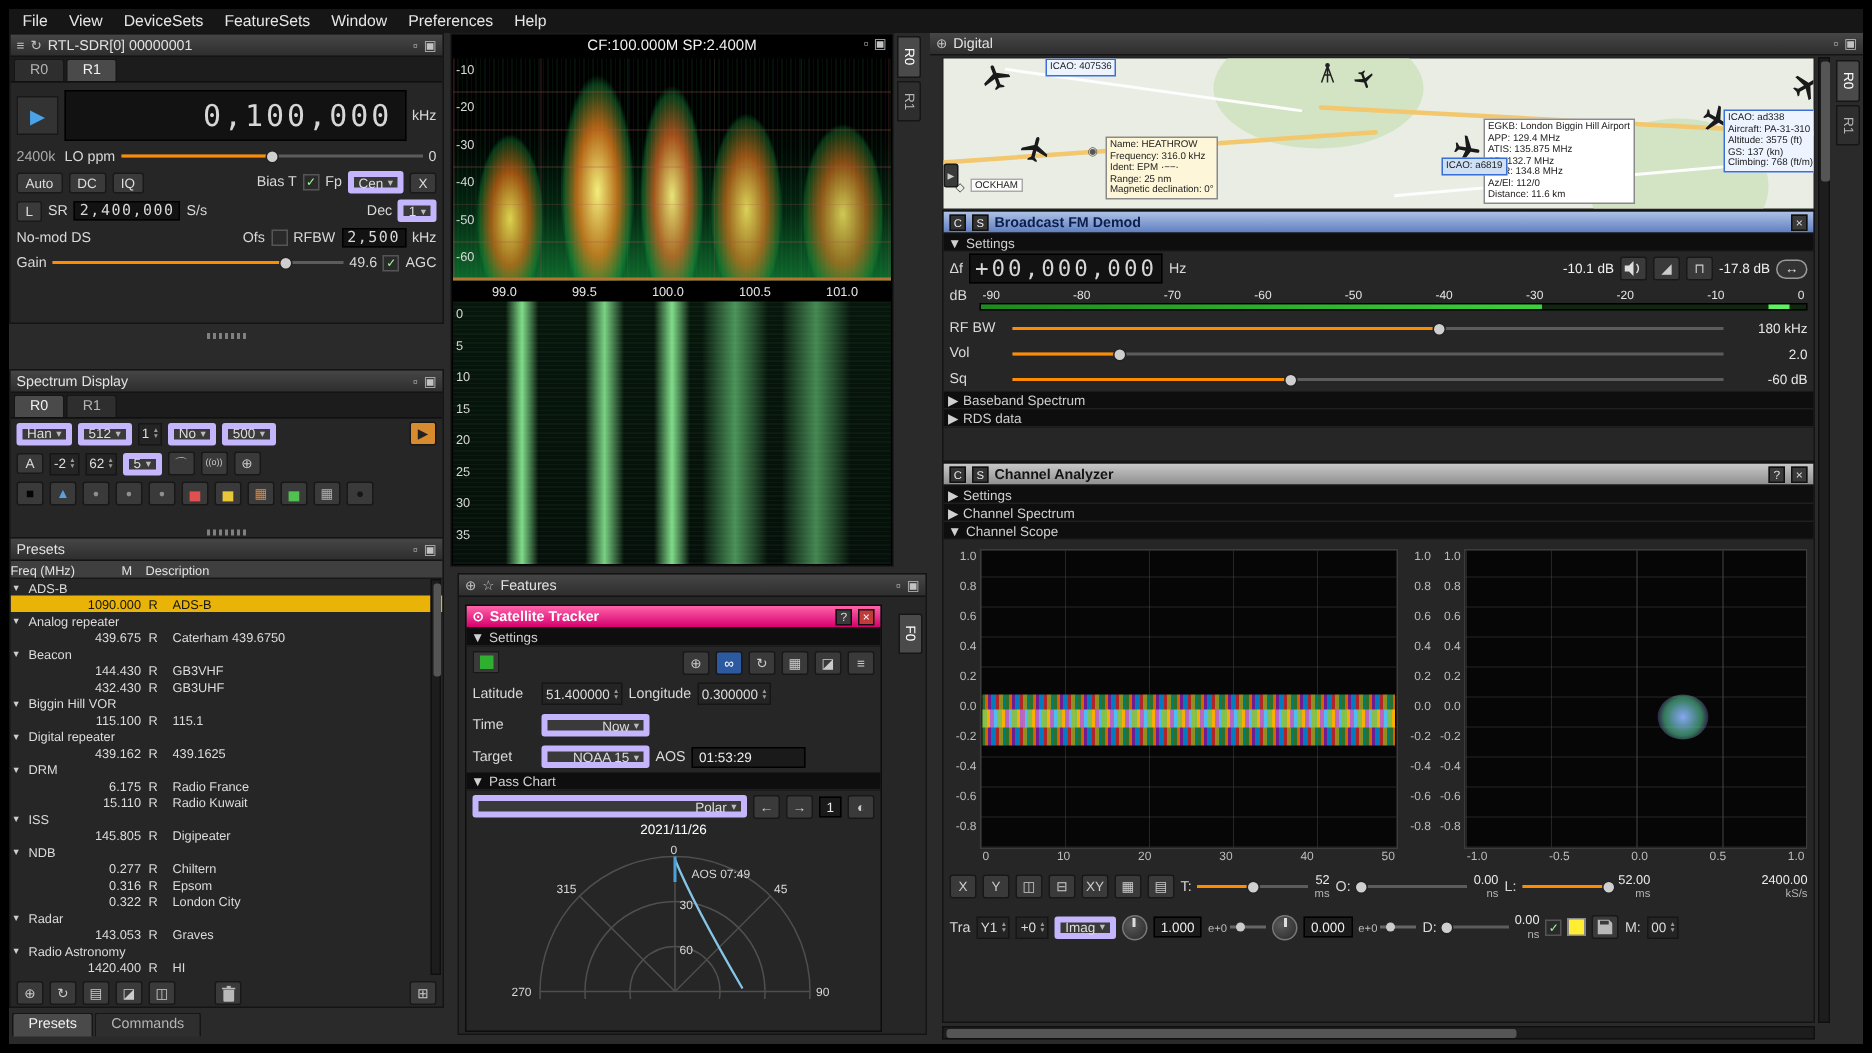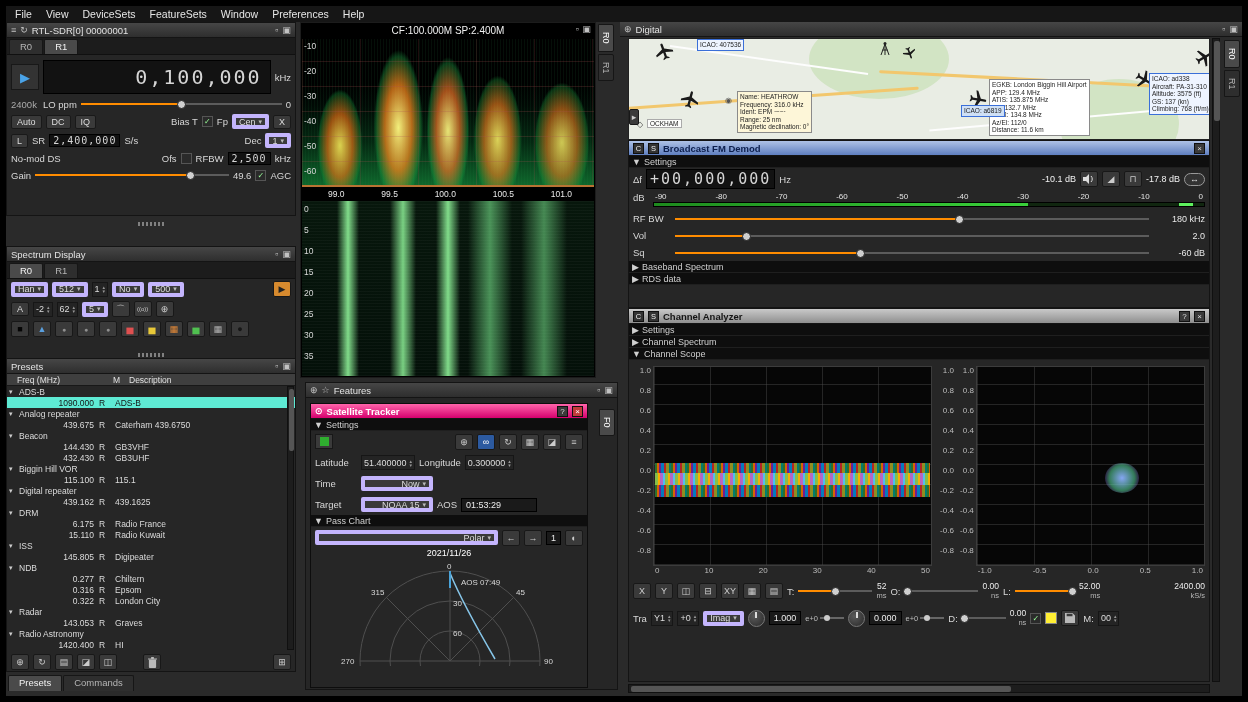--- a/index.html
+++ b/index.html
@@ -29,29 +29,29 @@
 .spin{display:inline-flex;align-items:center;background:#242424;border:1px solid #161616;padding:0 2px;gap:3px;height:15px;font-size:9px}
 .spin .ud{display:flex;flex-direction:column;line-height:4px;font-size:5px;color:#999}
 .hsl{position:relative;height:12px;min-width:30px}
 .hsl .tr{position:absolute;left:0;right:0;top:5px;height:2px;background:#5c5c5c}
 .hsl .fl{position:absolute;left:0;top:5px;height:2px;background:#ff8c00;width:var(--p)}
 .hsl .kn{position:absolute;top:2px;left:var(--p);width:9px;height:9px;margin-left:-4px;border-radius:5px;background:#cfcfcf;border:1px solid #222}
 .secbar{height:12px;background:#0e0e0e;color:#d0d0d0;font-size:9px;display:flex;gap:3px;align-items:center;padding:0 3px;border-bottom:1px solid #1f1f1f}
 .dots{position:absolute;width:26px;height:4px;background:repeating-linear-gradient(90deg,#808080 0 2px,transparent 2px 4px);left:132px}
 .chk{width:11px;height:11px;background:#2a2a2a;border:1px solid #555;color:#9f9;font-size:8px;display:inline-flex;align-items:center;justify-content:center}
 .phead{display:flex;height:12px;background:#3f3f3f;border-bottom:1px solid #181818;font-size:8.5px;color:#e2e2e2;align-items:center}
-.phead .h1{width:106px;padding-left:10px}.phead .h2{width:16px}.phead .h3{flex:1}
+.phead .h1{width:74px;}.phead .h2{width:16px}.phead .h3{flex:1}
 .plist{overflow:hidden;position:relative;height:266px}
 .prow{display:flex;align-items:center;height:11px;font-size:8.5px;padding:0 2px;color:#dcdcdc}
 .prow .caret{width:10px;color:#cfcfcf;font-size:7px}
 .prow .c1{width:80px;text-align:right;padding-right:5px;white-space:nowrap}
 .prow .c2{width:16px}
 .prow .c3{flex:1;white-space:nowrap;overflow:hidden}
 .prow.group .c1{text-align:left;width:auto;padding-right:0}
-.prow.sel{background:#5eead4;color:#141414}
+.prow.sel{background:#eab308;color:#141414}
 .sbv{position:absolute;background:#1d1d1d;border:1px solid #101010}
 .sbth{position:absolute;background:#555;border-radius:2px}
 .playbtn{width:28px;height:26px;background:#333;border:1px solid #181818;display:inline-flex;align-items:center;justify-content:center;color:#4aa3e8;font-size:13px}
 .vtabs{position:absolute;display:flex;flex-direction:column;gap:2px;z-index:5}
 .vtab{writing-mode:vertical-rl;background:#2e2e2e;border:1px solid #161616;color:#b5b5b5;font-size:9px;padding:7px 2px;border-radius:0 2px 2px 0}
 .vtab.on{background:#4a4a4a;color:#fff}
 
 .spectrum-wrap{background:#000;border:1px solid #1c1c1c}
 .spec-head{height:14px;text-align:center;color:#f0f0f0;font-size:10px;padding-top:2px}
 .spec-plot{position:absolute;left:1px;right:1px;top:16px;height:148px;

